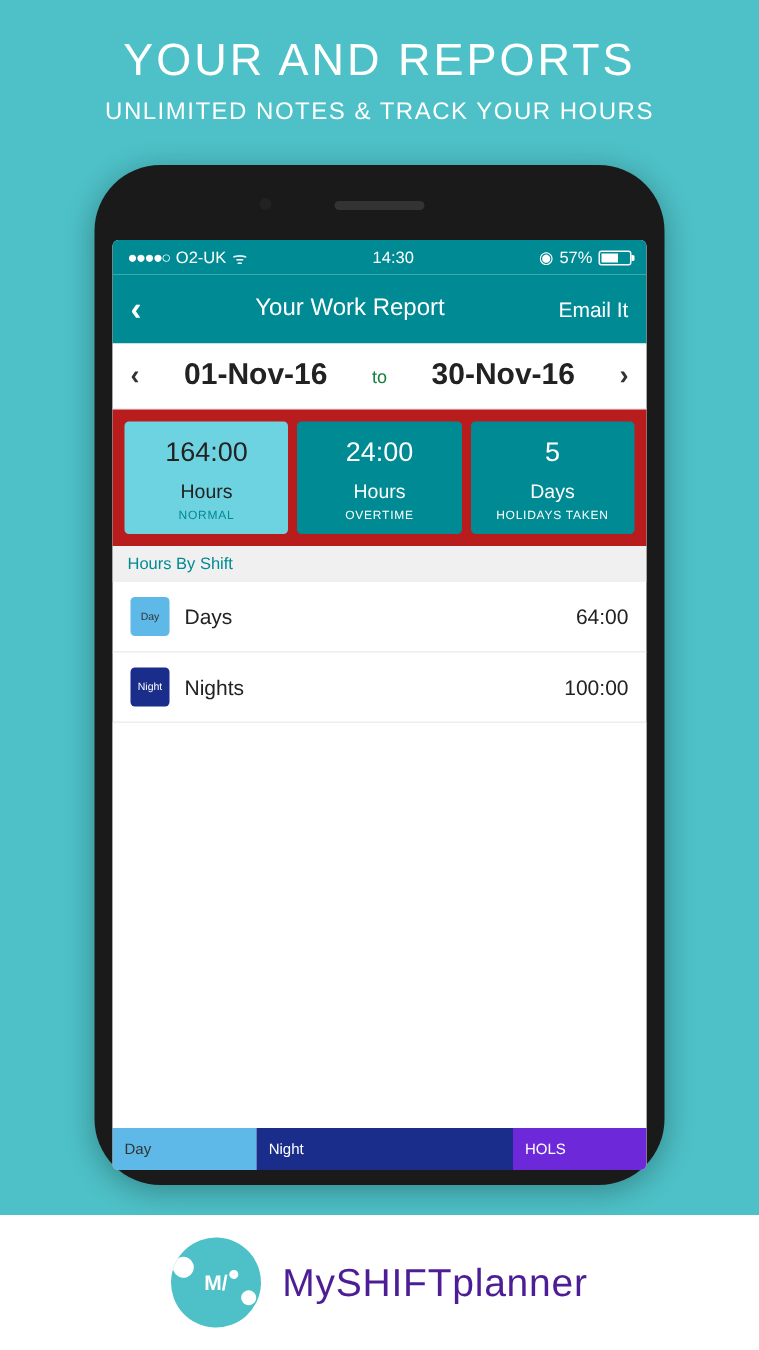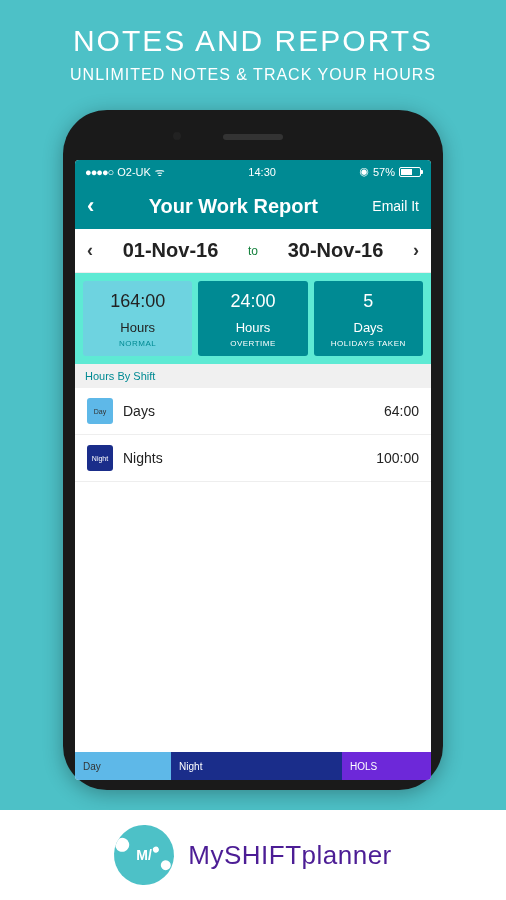--- a/index.html
+++ b/index.html
@@ -86,22 +86,22 @@
       display: flex;
       justify-content: space-between;
       align-items: center;
       padding: 10px 12px;
     }
     .nav-back {
       font-size: 22px;
       font-weight: bold;
     }
     .nav-title {
-      font-size: 20px;
-      font-weight: 700;
+      font-size: 16px;
+      font-weight: 400;
     }
     .nav-action {
       font-size: 14px;
     }
     .date-range {
       background: white;
       display: flex;
       align-items: center;
       justify-content: space-between;
       padding: 10px 12px;
@@ -118,21 +118,21 @@
       color: #222;
     }
     .date-to {
       font-size: 12px;
       color: #15803d;
     }
     .summary-cards {
       display: flex;
       gap: 6px;
       padding: 8px;
-      background: #5eead4;
+      background: #b91c1c;
     }
     .card {
       flex: 1;
       background: #008a93;
       color: white;
       text-align: center;
       padding: 10px 4px 8px;
       border-radius: 3px;
     }
     .card.highlight {
@@ -279,21 +279,21 @@
       top: 1px;
       bottom: 1px;
       width: 57%;
       background: white;
     }
   </style>
 </head>
 <body>
 
 <div class="promo-header">
-  <div class="promo-title">NOTES AND REPORTS</div>
+  <div class="promo-title">YOUR AND REPORTS</div>
   <div class="promo-subtitle">UNLIMITED NOTES &amp; TRACK YOUR HOURS</div>
 </div>
 
 <div class="phone-frame">
   <div class="phone-sensor"></div>
   <div class="phone-speaker"></div>
   <div class="screen">
 
     <div class="status-bar">
       <div class="status-left">

